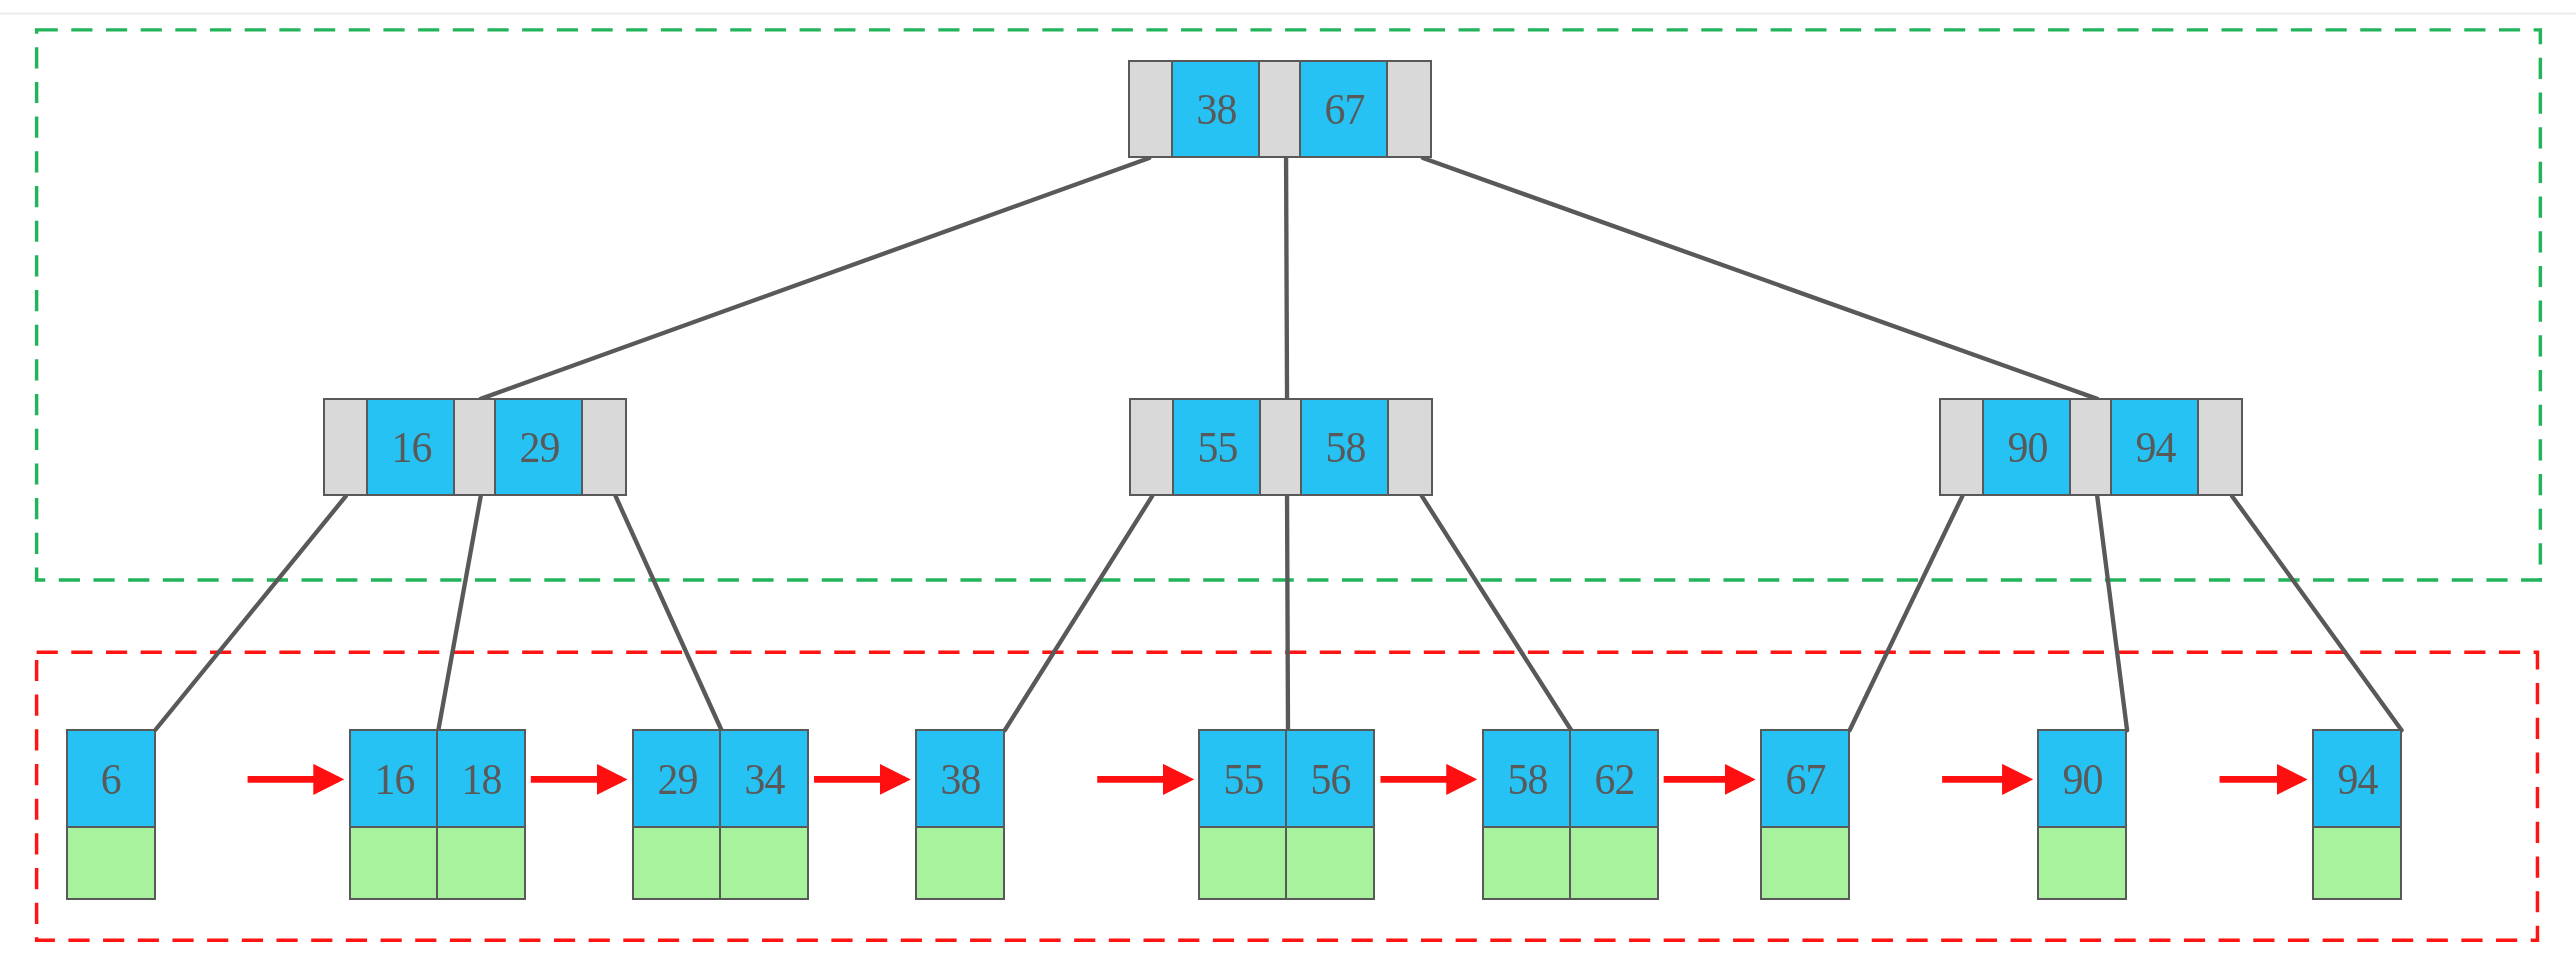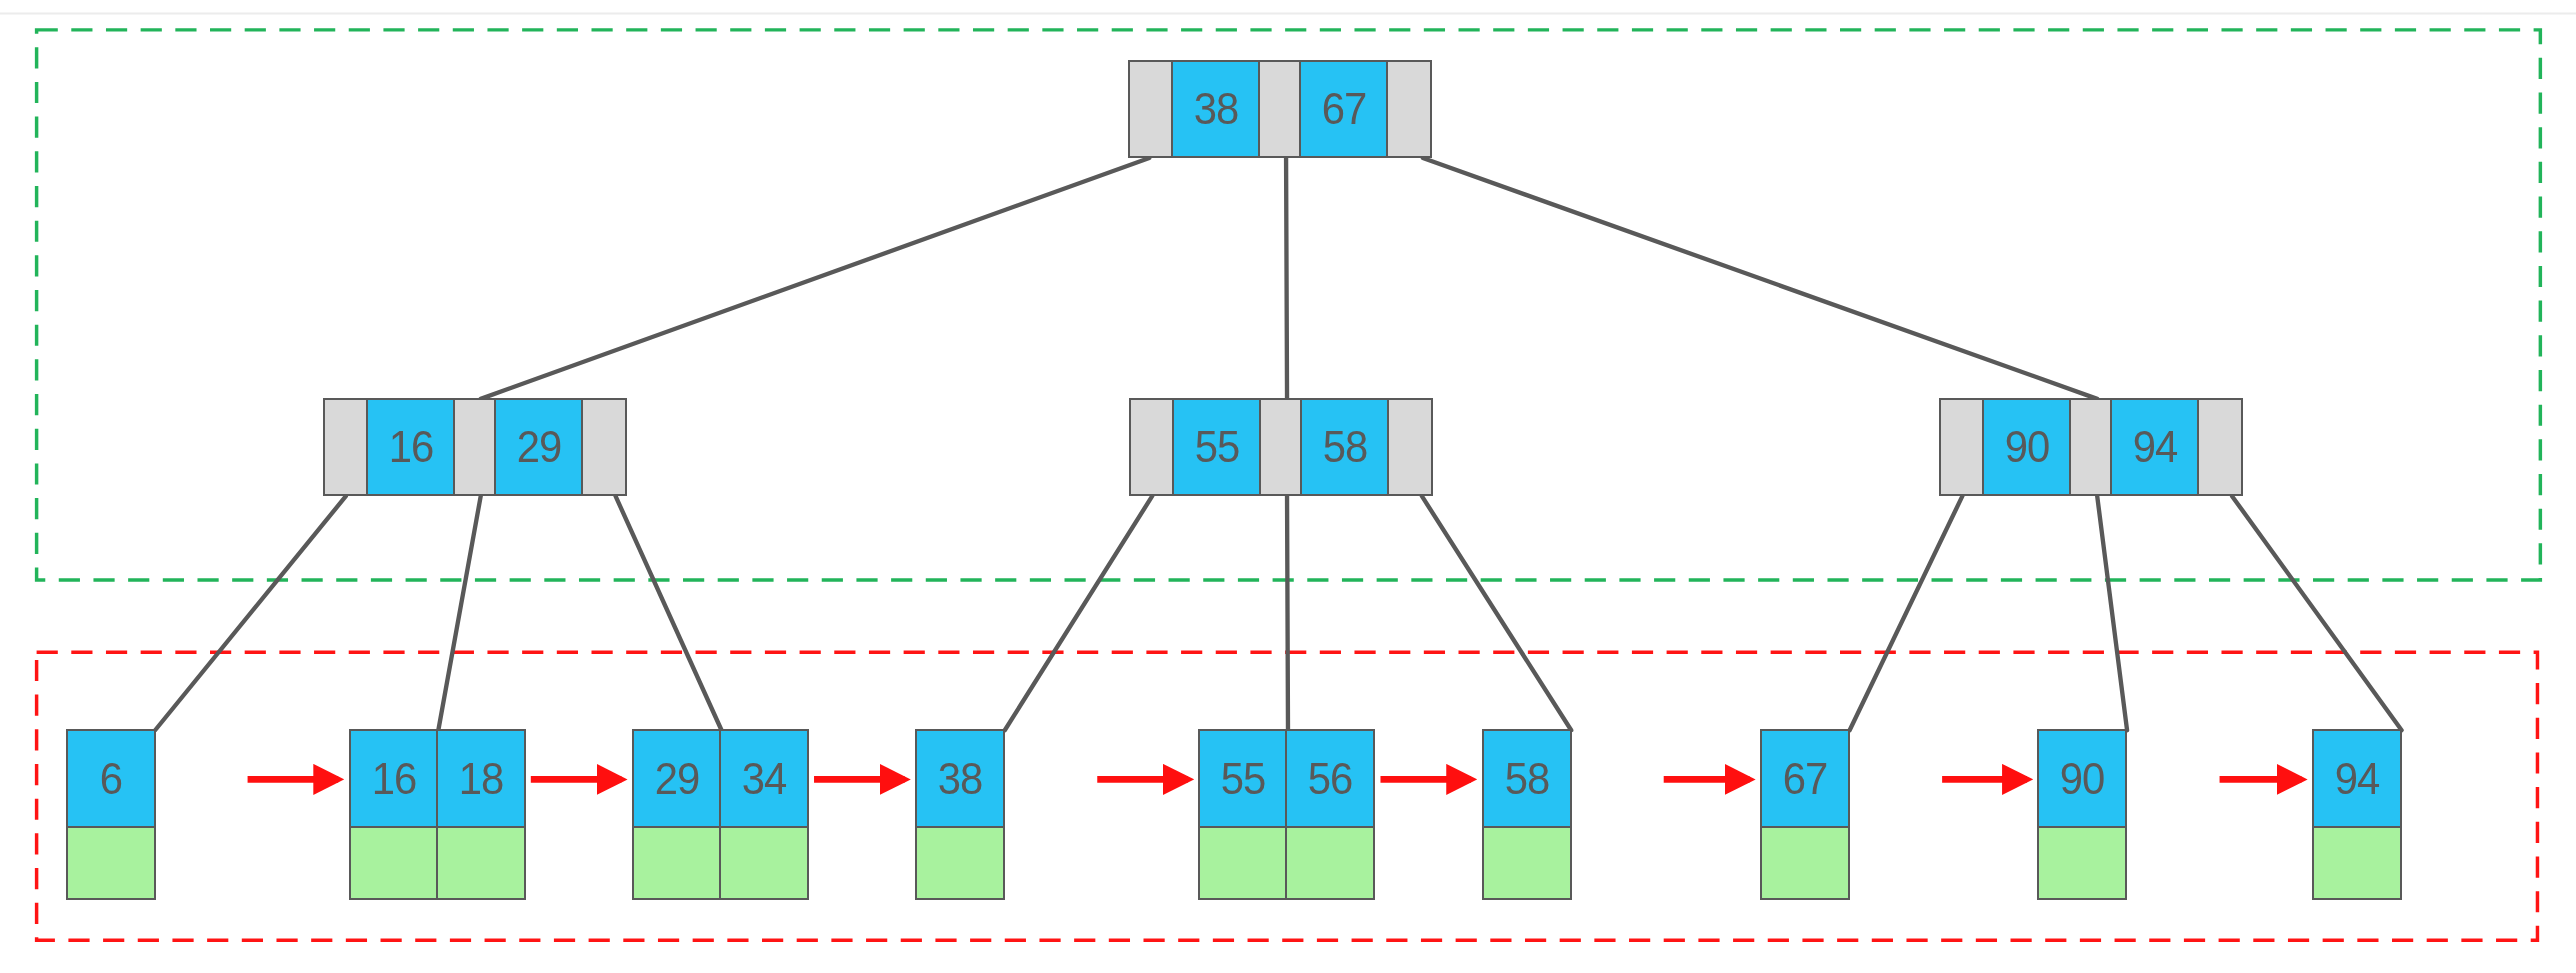--- a/index.html
+++ b/index.html
@@ -1,21 +1,21 @@
 <!DOCTYPE html>
 <html><head>
 <meta charset="utf-8">
 <style>
   html,body { margin:0; padding:0; background:#ffffff; }
   #canvas {
     position:relative;
     width:2576px; height:974px;
     background:#ffffff;
     overflow:hidden;
-    font-family:Liberation Sans, sans-serif;
+    font-family:Liberation Serif, serif;
   }
   #wires { position:absolute; left:0; top:0; }
   .inode {
     position:absolute;
     display:flex;
     height:98px;
   }
   .cell { box-sizing:border-box; border:2.9px solid #595959; }
   .inode .cell + .cell { margin-left:-2.9px; }
   .ptr  { width:46px; background:#d9d9d9; }
@@ -176,20 +176,26 @@
           <div class="cell leafrec"></div>
         </div>
       </div>
       <div class="leaf" style="left: 1482px; top: 729px;">
         <div class="leafcol">
           <div class="cell leafkey">
             <span>58</span>
           </div>
           <div class="cell leafrec"></div>
         </div>
+        <div class="leafcol">
+          <div class="cell leafkey">
+            <span>62</span>
+          </div>
+          <div class="cell leafrec"></div>
+        </div>
       </div>
       <div class="leaf" style="left: 1760px; top: 729px;">
         <div class="leafcol">
           <div class="cell leafkey">
             <span>67</span>
           </div>
           <div class="cell leafrec"></div>
         </div>
       </div>
       <div class="leaf" style="left: 2037px; top: 729px;">

